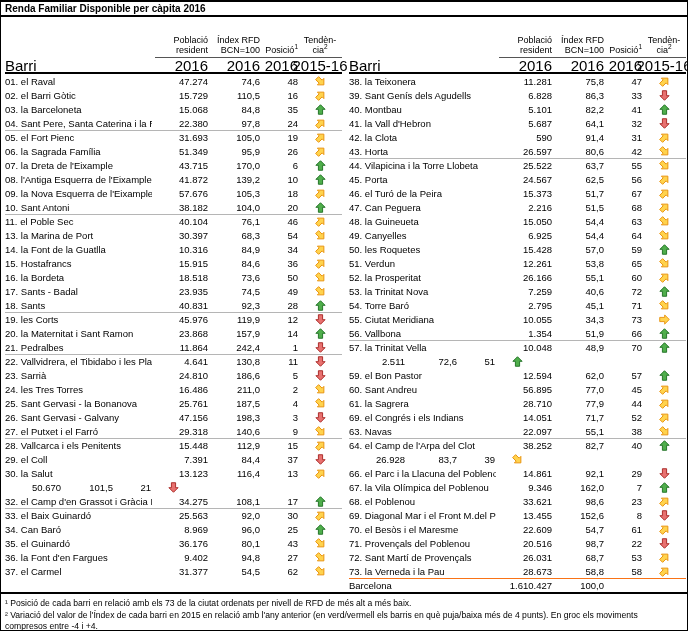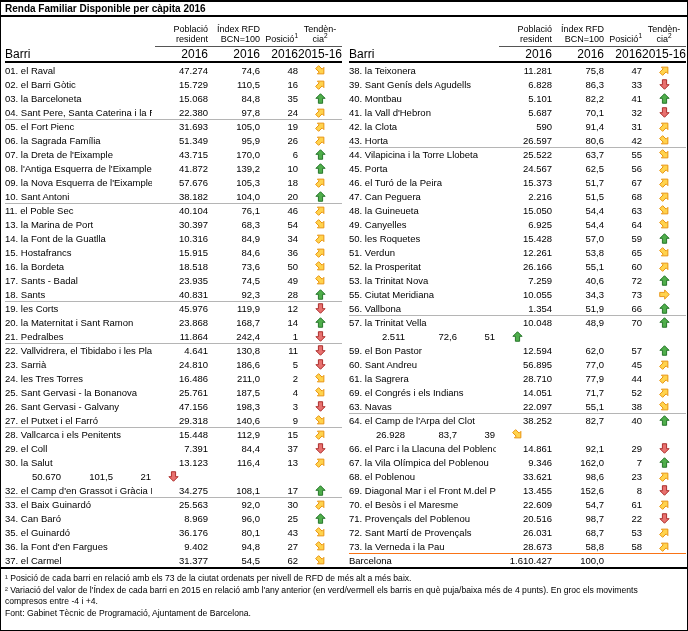--- a/index.html
+++ b/index.html
@@ -5,27 +5,27 @@
   * { margin:0; padding:0; box-sizing:border-box; }
   html,body { background:#fff; }
   body { width:688px; height:631px; font-family:"Liberation Sans", sans-serif; color:#000; }
   .page { width:688px; height:631px; border:1px solid #000; border-top:2px solid #000; background:#fff; overflow:hidden; }
   .title { font-size:10px; font-weight:bold; padding:1px 0 1px 4px; height:15px; border-bottom:2px solid #000; }
   .tables { display:flex; border-bottom:2px solid #000; }
   .half { width:343px; padding:0 2px 0 4px; }
   .half + .half { margin-left:1px; }
   .row, .hrow { display:flex; align-items:center; height:14px; line-height:13px; font-size:9.5px; white-space:nowrap; }
   .hrow { height:10px; font-size:9px; }
-  .hrowY { height:13px; font-size:12px; }
+  .hrowY { height:13px; font-size:15px; }
   .c-name { flex:1; overflow:hidden; text-align:left; }
   .c-pop  { width:56px; text-align:right; }
   .c-idx  { width:52px; text-align:right; }
   .c-pos  { width:38px; text-align:right; }
   .c-trend{ width:44px; display:flex; justify-content:center; align-items:center; text-align:center; }
-  .hdr { border-bottom:2px solid #000; padding-top:7px; }
+  .hdr { border-bottom:2px solid #000; padding-top:18px; }
   .hrule { height:1px; background:#555; margin:2px 0 1px 150px; }
   .row.sep { border-top:1px solid #b5b5b5;justify-content:space-between; }
   .row.total { border-top:1px solid #f97316; }
   sup { font-size:6.5px; vertical-align:super; line-height:0; }
   .footnotes { font-size:8.6px; line-height:11.5px; padding:4px 6px 0 4px; }
   .trend-svg { display:block; }
 </style>
 </head>
 <body>
 
@@ -253,21 +253,21 @@
           <div class="c-pos">12</div>
           <div class="c-trend">
             <svg width="11" height="11" viewBox="0 0 12 12" class="trend-svg">
               <polygon points="6,0.8 11,5.8 8.3,5.8 8.3,11.2 3.7,11.2 3.7,5.8 1,5.8" fill="#e8716f" stroke="#a62321" stroke-width="1" transform="rotate(180 6 6)"></polygon>
             </svg>
           </div>
         </div>
         <div class="row">
           <div class="c-name">20. la Maternitat i Sant Ramon</div>
           <div class="c-pop">23.868</div>
-          <div class="c-idx">168,7</div>
+          <div class="c-idx">157,9</div>
           <div class="c-pos">14</div>
           <div class="c-trend">
             <svg width="11" height="11" viewBox="0 0 12 12" class="trend-svg">
               <polygon points="6,0.8 11,5.8 8.3,5.8 8.3,11.2 3.7,11.2 3.7,5.8 1,5.8" fill="#4fae4b" stroke="#1d6f21" stroke-width="1" transform="rotate(0 6 6)"></polygon>
             </svg>
           </div>
         </div>
         <div class="row">
           <div class="c-name">21. Pedralbes</div>
           <div class="c-pop">11.864</div>
@@ -511,21 +511,21 @@
           <div class="c-pos">41</div>
           <div class="c-trend">
             <svg width="11" height="11" viewBox="0 0 12 12" class="trend-svg">
               <polygon points="6,0.8 11,5.8 8.3,5.8 8.3,11.2 3.7,11.2 3.7,5.8 1,5.8" fill="#4fae4b" stroke="#1d6f21" stroke-width="1" transform="rotate(0 6 6)"></polygon>
             </svg>
           </div>
         </div>
         <div class="row">
           <div class="c-name">41. la Vall d'Hebron</div>
           <div class="c-pop">5.687</div>
-          <div class="c-idx">70,1</div>
+          <div class="c-idx">64,1</div>
           <div class="c-pos">32</div>
           <div class="c-trend">
             <svg width="11" height="11" viewBox="0 0 12 12" class="trend-svg">
               <polygon points="6,0.8 11,5.8 8.3,5.8 8.3,11.2 3.7,11.2 3.7,5.8 1,5.8" fill="#e8716f" stroke="#a62321" stroke-width="1" transform="rotate(180 6 6)"></polygon>
             </svg>
           </div>
         </div>
         <div class="row">
           <div class="c-name">42. la Clota</div>
           <div class="c-pop">590</div>
@@ -648,20 +648,31 @@
           </div>
         </div>
         <div class="row">
           <div class="c-name">53. la Trinitat Nova</div>
           <div class="c-pop">7.259</div>
           <div class="c-idx">40,6</div>
           <div class="c-pos">72</div>
           <div class="c-trend">
             <svg width="11" height="11" viewBox="0 0 12 12" class="trend-svg">
               <polygon points="6,0.8 11,5.8 8.3,5.8 8.3,11.2 3.7,11.2 3.7,5.8 1,5.8" fill="#4fae4b" stroke="#1d6f21" stroke-width="1" transform="rotate(0 6 6)"></polygon>
+            </svg>
+          </div>
+        </div>
+        <div class="row">
+          <div class="c-name">54. Torre Baró</div>
+          <div class="c-pop">2.795</div>
+          <div class="c-idx">45,1</div>
+          <div class="c-pos">71</div>
+          <div class="c-trend">
+            <svg width="11" height="11" viewBox="0 0 12 12" class="trend-svg">
+              <polygon points="6,0.8 11,5.8 8.3,5.8 8.3,11.2 3.7,11.2 3.7,5.8 1,5.8" fill="#ffd34d" stroke="#e8920c" stroke-width="1" transform="rotate(135 6 6)"></polygon>
             </svg>
           </div>
         </div>
         <div class="row">
           <div class="c-name">55. Ciutat Meridiana</div>
           <div class="c-pop">10.055</div>
           <div class="c-idx">34,3</div>
           <div class="c-pos">73</div>
           <div class="c-trend">
             <svg width="11" height="11" viewBox="0 0 12 12" class="trend-svg">

